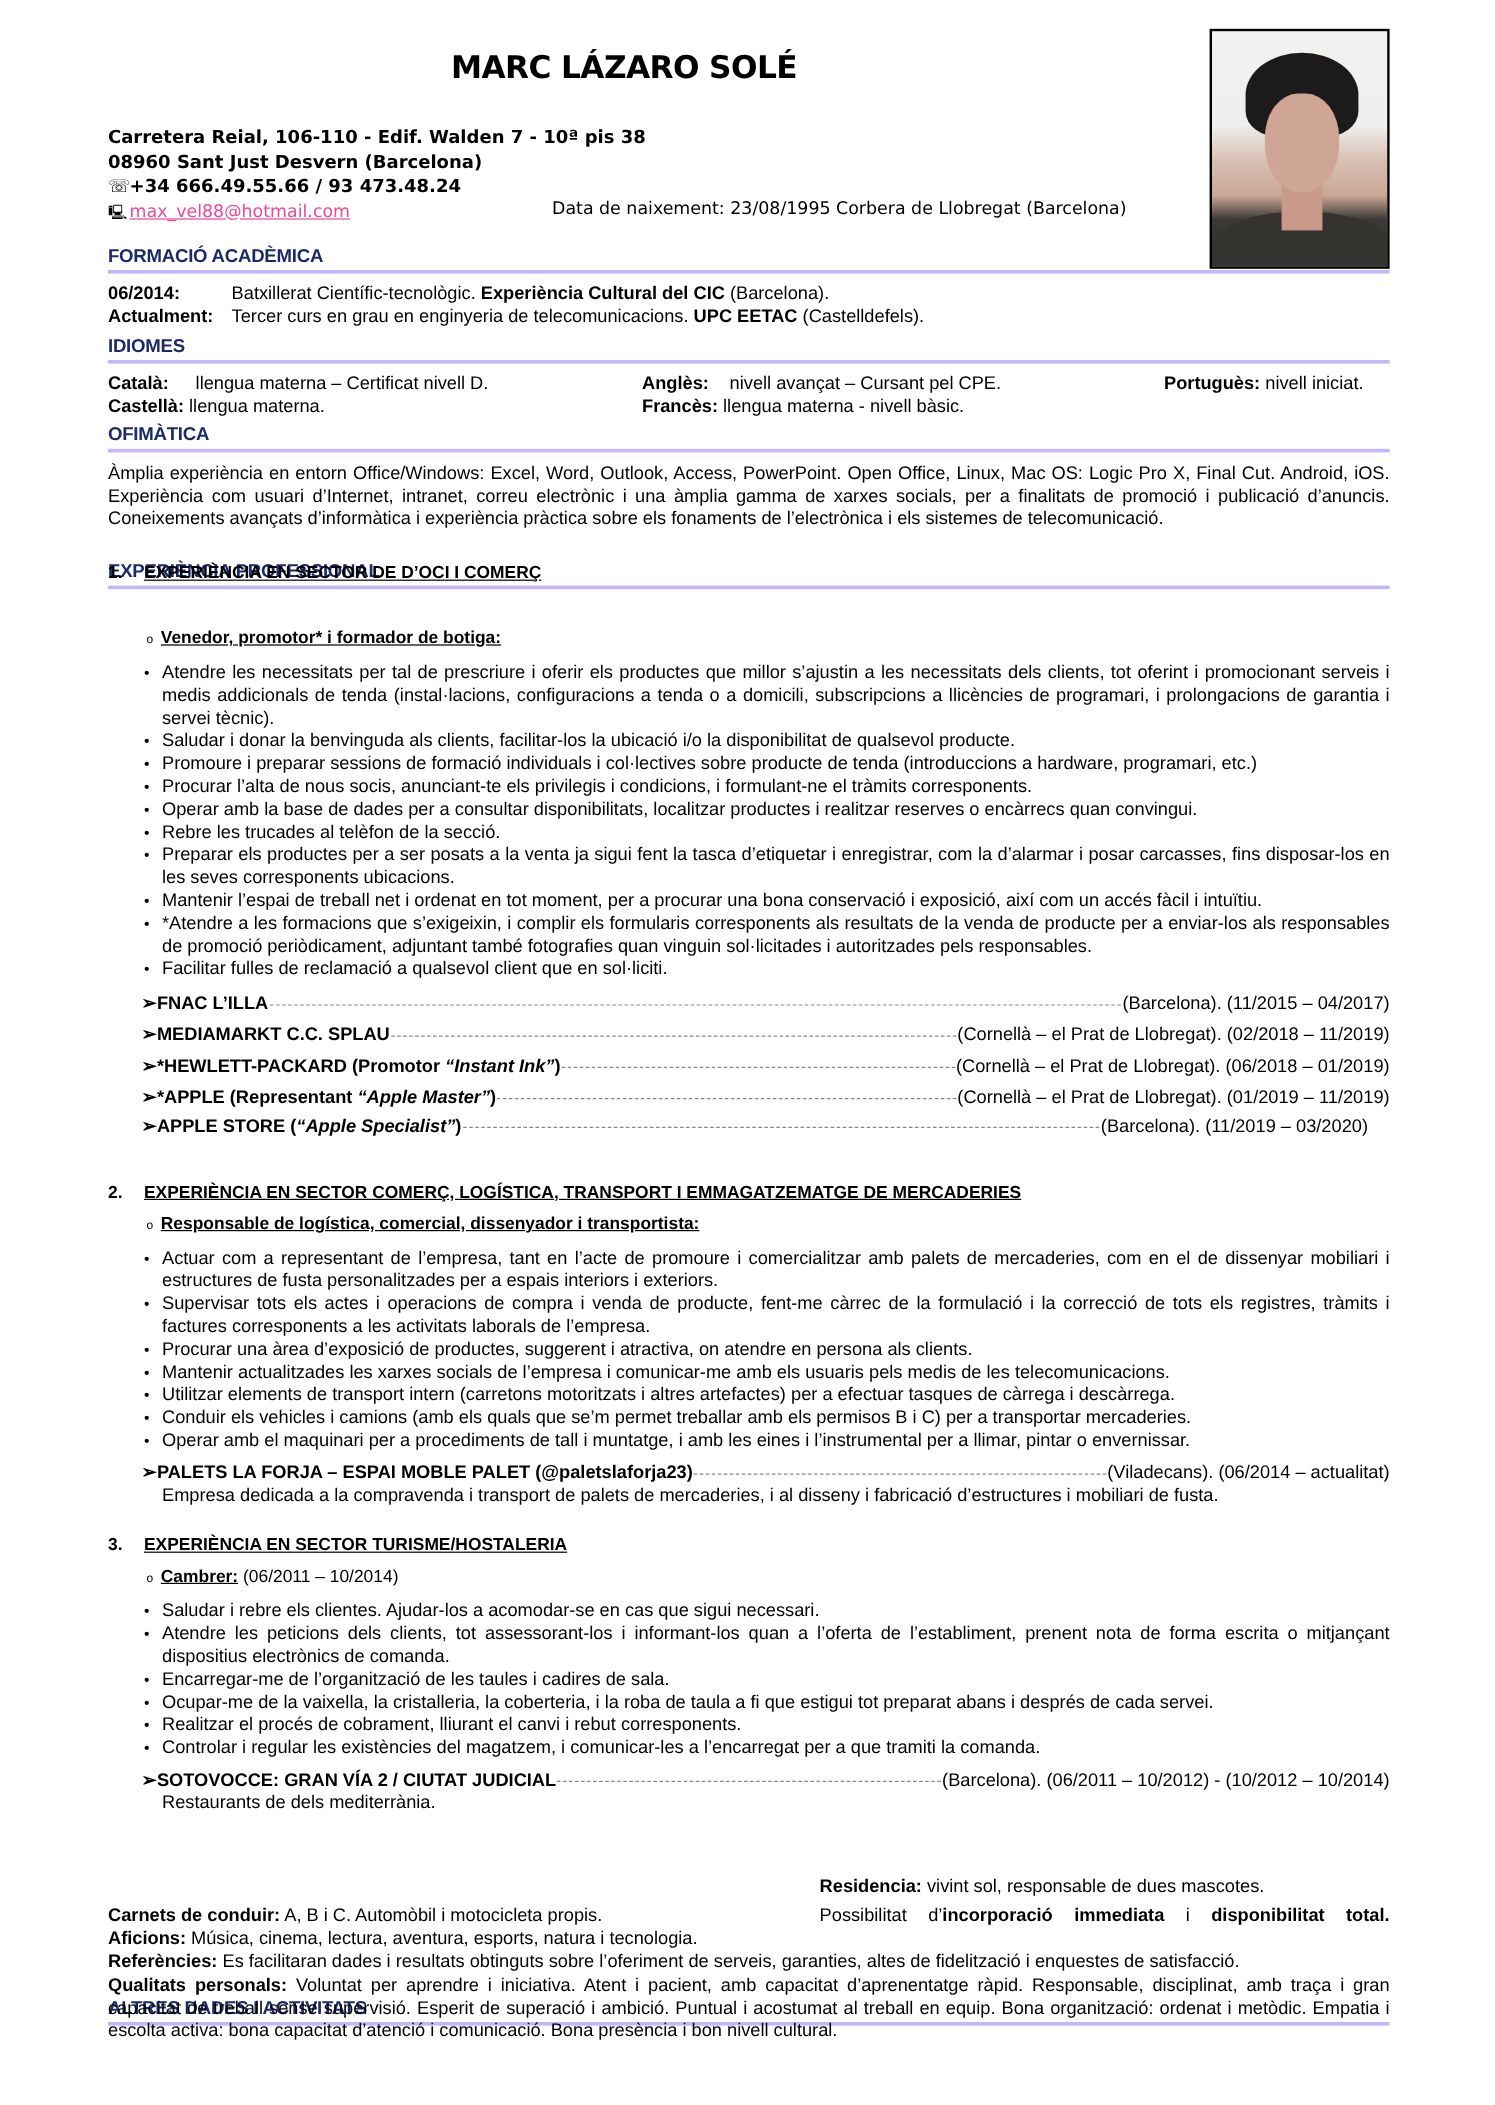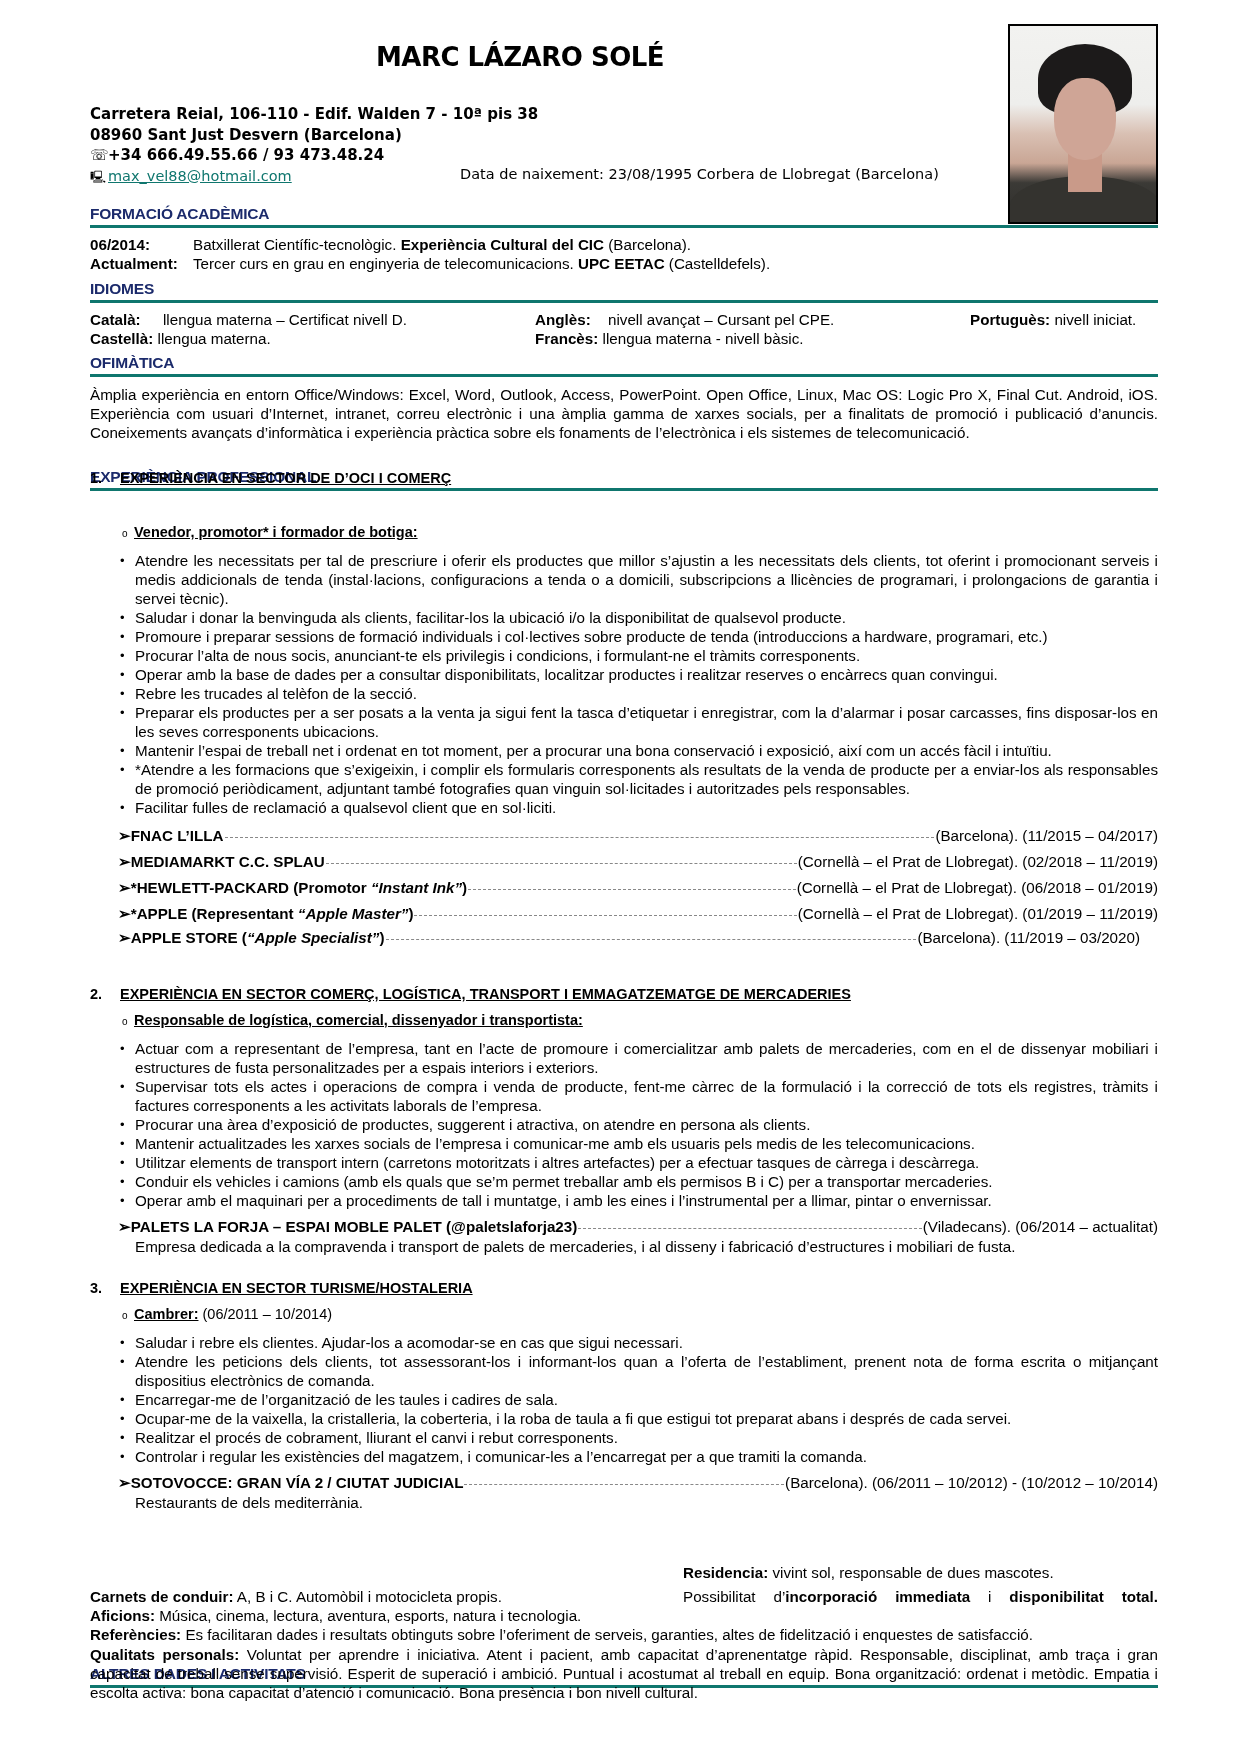--- a/index.html
+++ b/index.html
@@ -4,29 +4,29 @@
 <style>
   html,body{margin:0;padding:0;background:#fff;}
   body{width:1246px;height:1754px;position:relative;overflow:hidden;
        font-family:"Liberation Sans",sans-serif;color:#000;font-size:15.2px;}
   .page{position:absolute;left:90px;top:0;width:1068px;}
   .name{position:absolute;left:0;width:860px;top:42px;text-align:center;
         font-family:"DejaVu Sans",sans-serif;font-weight:bold;font-size:26px;letter-spacing:-0.5px;}
   .contact{position:absolute;left:0;top:104px;font-family:"DejaVu Sans",sans-serif;font-size:15px;line-height:20.5px;}
   .contact .b{font-weight:bold;}
   .contact .ico{display:inline-block;width:18px;font-weight:normal;}
-  .contact a{color:#0f766e;text-decoration:underline;font-weight:normal;font-size:14.5px;}
+  .contact a{color:#ec4899;text-decoration:underline;font-weight:normal;font-size:14.5px;}
   .birth{position:absolute;left:370px;top:166px;font-family:"DejaVu Sans",sans-serif;font-size:14.5px;}
   .photo{position:absolute;left:918px;top:24px;width:150px;height:200px;border:2px solid #000;box-sizing:border-box;
          background:linear-gradient(180deg,#f2f2f0 0%,#eeeeec 40%,#d9c0b3 55%,#c9a695 70%,#3b3a36 80%,#2f2e2b 100%);overflow:hidden;}
   .photo .hair{position:absolute;left:28px;top:18px;width:94px;height:70px;border-radius:50% 50% 30% 30%;background:#1c1a1a;}
   .photo .face{position:absolute;left:44px;top:52px;width:62px;height:82px;border-radius:45% 45% 48% 48%;background:#cfa596;}
   .photo .neck{position:absolute;left:58px;top:126px;width:34px;height:40px;background:#c99a89;}
   .photo .shirt{position:absolute;left:0;top:150px;width:150px;height:60px;border-radius:50% 50% 0 0;background:#34332f;}
-  .sec{position:absolute;left:0;width:1068px;border-bottom:3px solid #0f766e;padding-bottom:2px;}
+  .sec{position:absolute;left:0;width:1068px;border-bottom:3px solid #c4b5fd;padding-bottom:2px;}
   .sec h2{margin:0;font-size:15.5px;font-weight:bold;color:#1b2a6b;letter-spacing:-0.2px;}
   .row{position:absolute;left:0;white-space:nowrap;}
   .b{font-weight:bold;}
   .just{position:absolute;left:0;width:1068px;text-align:justify;line-height:19px;}
   .h3{position:absolute;left:0;font-weight:bold;font-size:14.5px;}
   .h3 .num{display:inline-block;width:30px;}
   .h3 .t{text-decoration:underline;}
   .sub{position:absolute;left:32px;font-size:14.5px;}
   .sub .circ{display:inline-block;width:12px;font-size:10px;}
   .sub .t{font-weight:bold;text-decoration:underline;}

